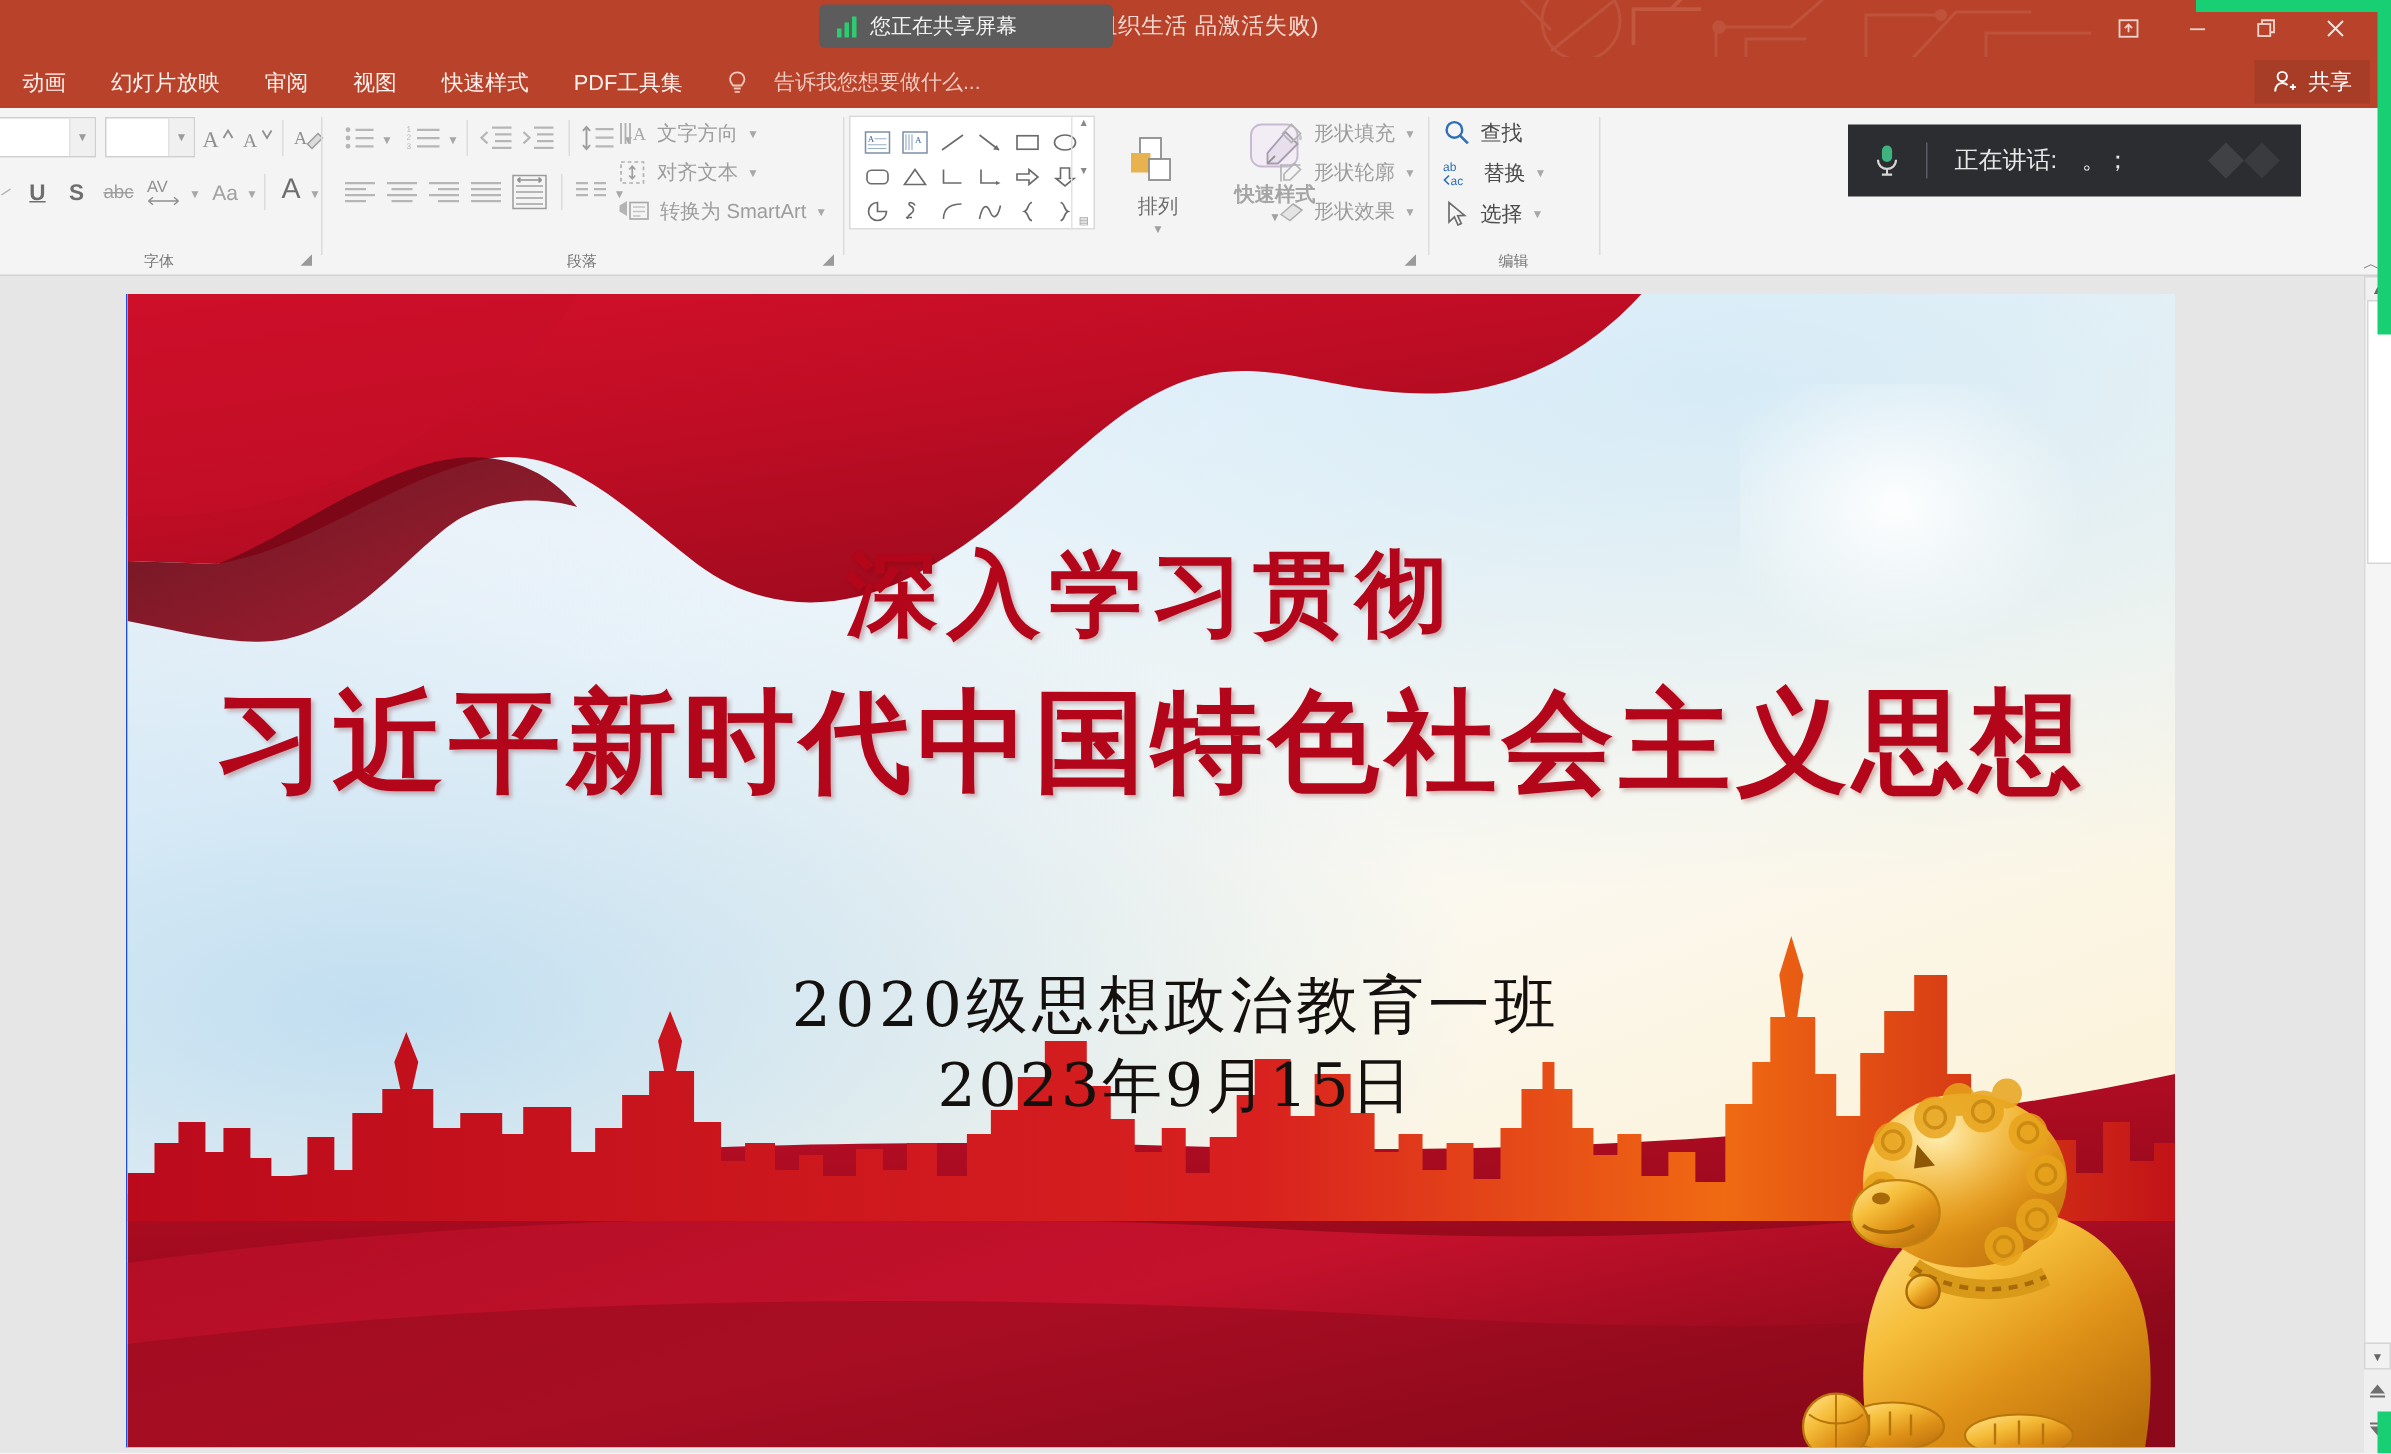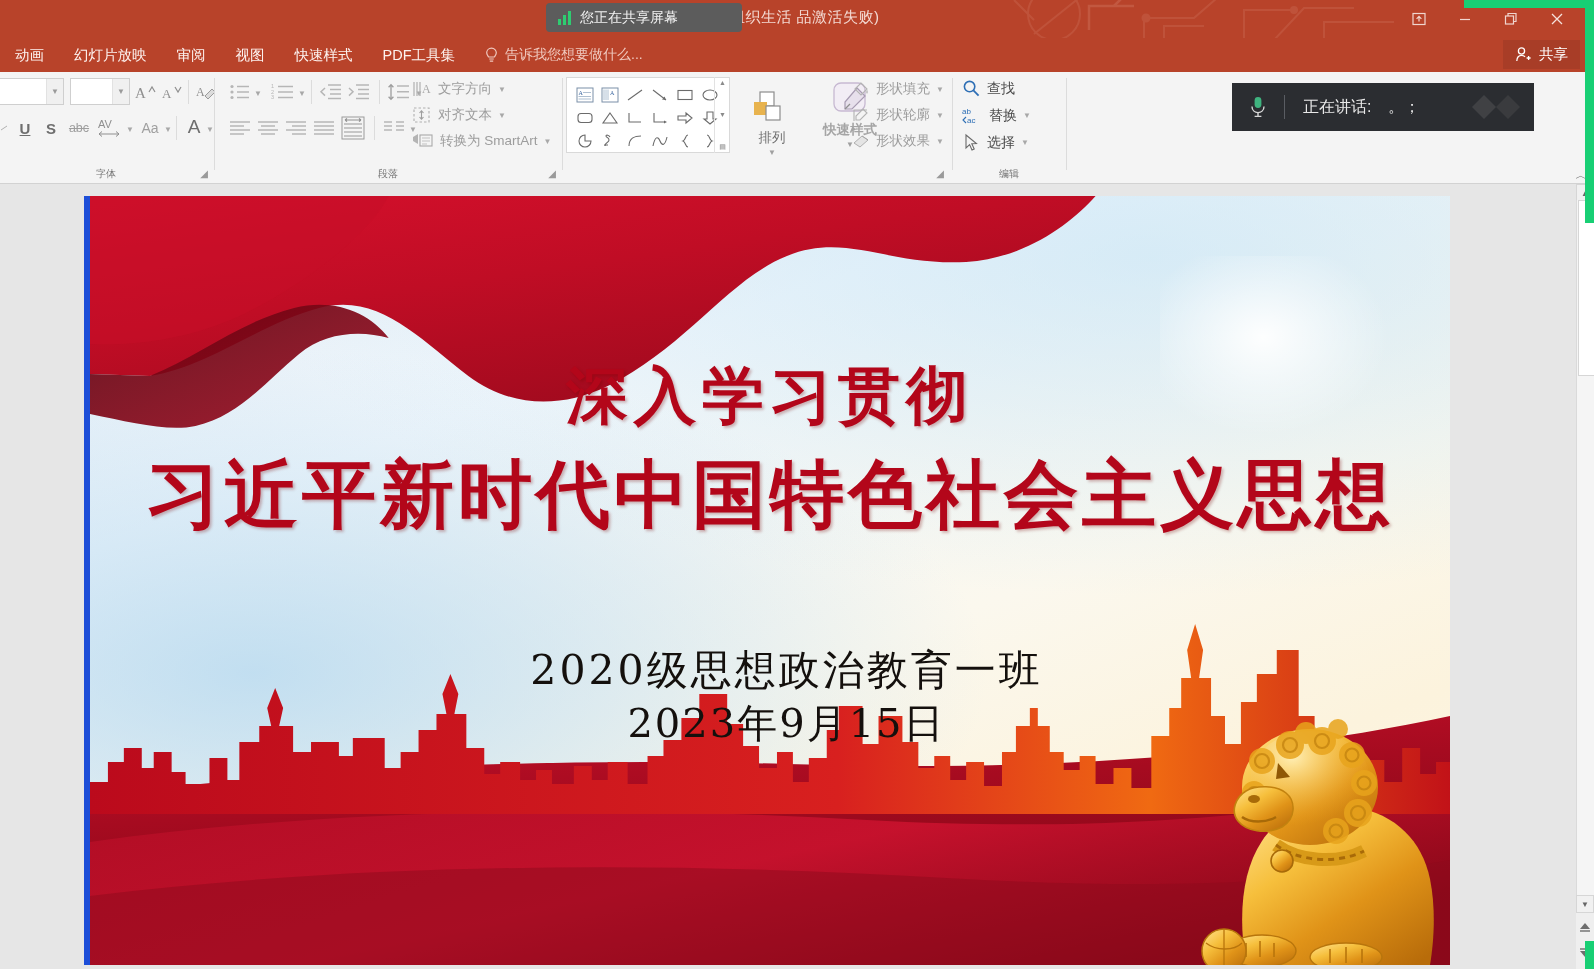--- a/index.html
+++ b/index.html
@@ -55,21 +55,21 @@
   .tabsrow {
     position: absolute; top: 38px; left: 0; width: 1594px; height: 34px;
     background: #b8432a;
   }
   .tabs { position: absolute; left: 0; top: 0; height: 34px; display: flex; align-items: center; }
   .tab {
     color: #fdf2ef; font-size: 14.5px; padding: 0 15px; height: 34px;
     display: flex; align-items: center; white-space: nowrap;
   }
   .tellme {
-    display: flex; align-items: center; gap: 6px; padding-left: 14px;
+    display: flex; align-items: center; gap: 17px; padding-left: 14px;
     color: #f0c9bf; font-size: 14px; white-space: nowrap;
   }
   .share-btn {
     position: absolute; right: 14px; top: 2px; height: 29px;
     display: flex; align-items: center; gap: 7px; padding: 0 12px;
     color: #ffffff; font-size: 14.5px; background: #a83d27; white-space: nowrap;
   }
 
   
   .ribbon {
@@ -136,21 +136,21 @@
   
   .workspace {
     position: absolute; top: 184px; left: 0; width: 1594px; height: 785px;
     background: #e6e6e6;
   }
 
   
   .slide {
     position: absolute; top: 12px; left: 84px; width: 1366px; height: 769px;
     overflow: hidden; background: #eef6fb;
-    border-left: 6px solid #1d4ed8;
+    border-left: 1px solid #1d4ed8;
   }
   .sky {
     position: absolute; inset: 0;
     background:
       radial-gradient(120% 80% at 78% 8%, rgba(190,225,245,.55) 0%, rgba(255,255,255,0) 55%),
       radial-gradient(90% 70% at 12% 62%, rgba(176,214,239,.75) 0%, rgba(255,255,255,0) 60%),
       linear-gradient(160deg, #dceaf5 0%, #f2f7fb 28%, #fbf8ee 58%, #fcf3dd 78%, #fdf6e4 100%);
   }
   .glow {
     position: absolute; right: 60px; top: 60px; width: 230px; height: 180px;

